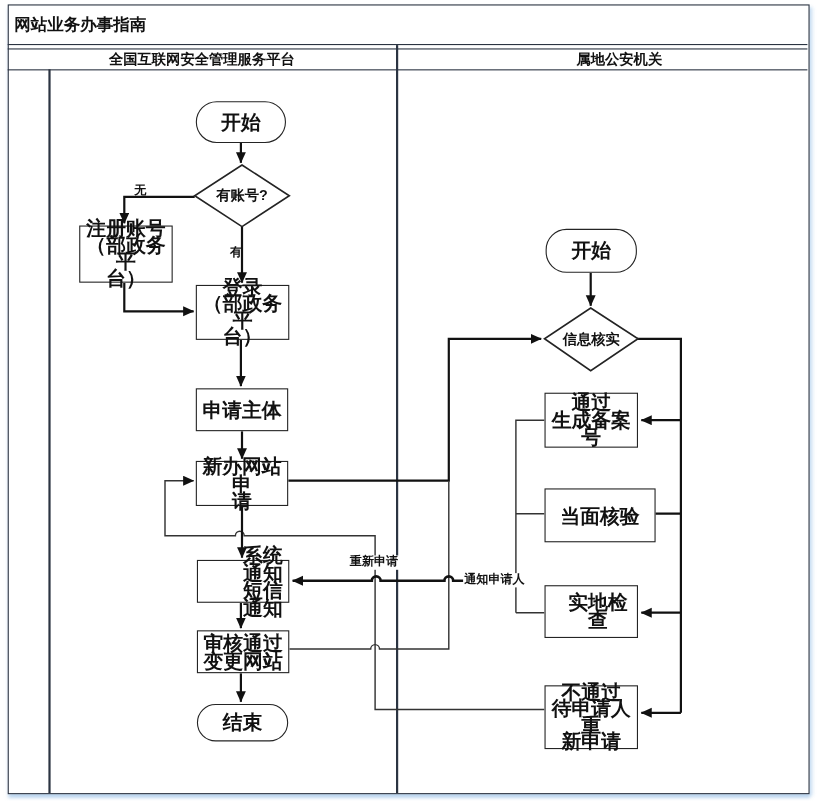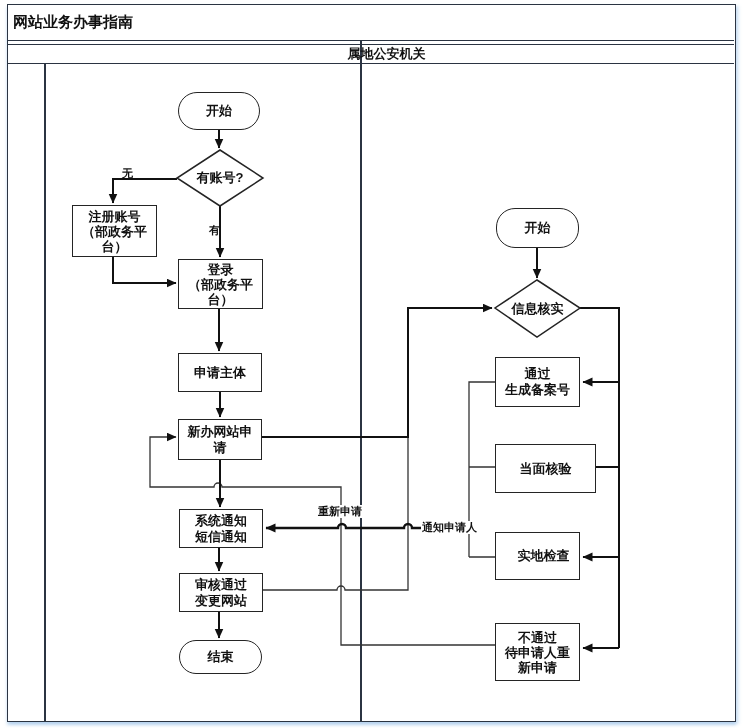--- a/index.html
+++ b/index.html
@@ -33,21 +33,21 @@
   .header-cell.right{flex:1;margin-left:32px;}
   .vline{position:absolute;width:1.5px;background:#2b3442;z-index:1;}
   #lane-divider{left:360px;top:41px;height:680px;}
   #stage-divider{left:44px;top:63px;height:658px;}
 
   svg.connectors{position:absolute;left:0;top:0;z-index:3;pointer-events:none;}
 
   .node{
     position:absolute;box-sizing:border-box;background:#fff;
     border:1.5px solid #242424;display:flex;align-items:center;justify-content:center;
-    text-align:center;font-size:13px;font-weight:bold;line-height:16px;
+    text-align:center;font-size:18px;font-weight:bold;line-height:16px;
     white-space:pre-line;z-index:4;
   }
   .stadium{border-radius:19px;}
   .diamond-label{
     position:absolute;display:flex;align-items:center;justify-content:center;
     text-align:left;font-size:13px;font-weight:bold;z-index:4;background:transparent;
   }
   .lines3{line-height:15px;}
   .edge-label{
     position:absolute;font-size:11px;font-weight:bold;color:#111;
@@ -59,20 +59,23 @@
 
 <div id="canvas">
 
   <div class="frame"></div>
 
   <div class="title-row">
     <span>网站业务办事指南</span>
   </div>
 
   <div class="header-row">
+    <div class="header-cell left">
+      <span>全国互联网安全管理服务平台</span>
+    </div>
     <div class="header-cell right">
       <span>属地公安机关</span>
     </div>
   </div>
 
   <div class="vline" id="lane-divider"></div>
   <div class="vline" id="stage-divider"></div>
 
   <svg class="connectors" width="743" height="728" viewBox="0 0 743 728">
     <defs>
@@ -117,21 +120,21 @@
   <div class="diamond-label" style="left:177px;top:150px;width:86px;height:56px;">有账号?</div>
   <div class="node lines3" style="left:72px;top:205px;width:85px;height:52px;">注册账号
 （部政务平
 台）</div>
   <div class="node lines3" style="left:178px;top:259px;width:85px;height:50px;">登录
 （部政务平
 台）</div>
   <div class="node" style="left:178px;top:353px;width:84px;height:39px;">申请主体</div>
   <div class="node" style="left:178px;top:419px;width:84px;height:41px;">新办网站申
 请</div>
-  <div class="node" style="left:179px;top:509px;width:84px;height:39px;">系统通知
+  <div class="node" style="left:179px;top:509px;width:84px;height:39px;padding-left:36px;">系统通知
 短信通知</div>
   <div class="node" style="left:179px;top:573px;width:84px;height:39px;">审核通过
 变更网站</div>
   <div class="node stadium" style="left:179px;top:640px;width:83px;height:34px;border-radius:17px;">结束</div>
 
   <div class="node stadium" style="left:496px;top:208px;width:83px;height:40px;">开始</div>
   <div class="diamond-label" style="left:495px;top:280px;width:85px;height:57px;">信息核实</div>
   <div class="node" style="left:495px;top:357px;width:85px;height:50px;">通过
 生成备案号</div>
   <div class="node" style="left:495px;top:444px;width:101px;height:49px;">当面核验</div>

